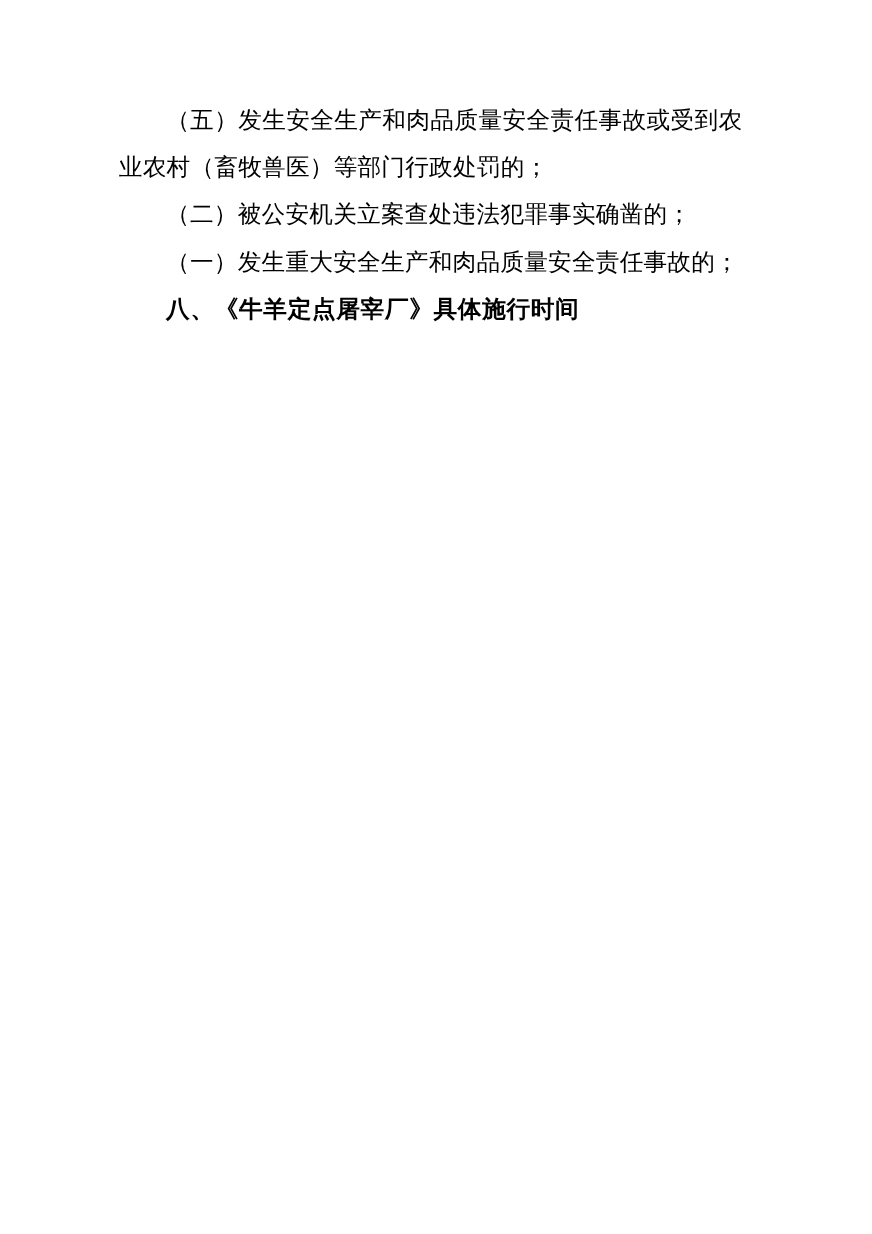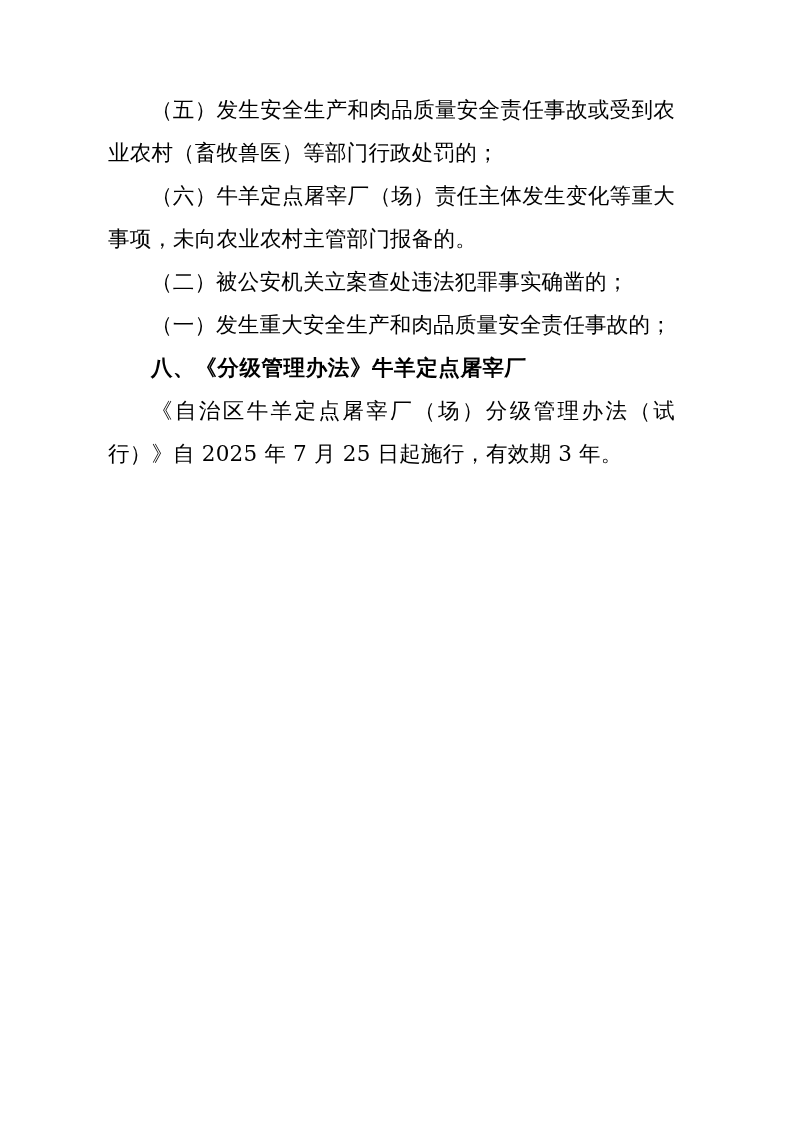--- a/index.html
+++ b/index.html
@@ -41,26 +41,24 @@
   }
 </style>
 </head>
 <body>
 
 <div class="page">
   <div class="doc-body">
 
     <p class="indent">（五）发生安全生产和肉品质量安全责任事故或受到农业农村（畜牧兽医）等部门行政处罚的；</p>
 
-    <p class="indent">（六）牛羊定点屠宰厂（场）责任主体发生变化等重大事项，未向农业农村主管部门报备的。</p>
 
 
     <p class="indent">（二）被公安机关立案查处违法犯罪事实确凿的；</p>
 
     <p class="indent">（一）发生重大安全生产和肉品质量安全责任事故的；</p>
 
 
-    <p class="heading">八、《分级管理办法》牛羊定点屠宰厂</p>
+    <p class="heading">八、《牛羊定点屠宰厂》具体施行时间</p>
 
-    <p class="indent">《自治区牛羊定点屠宰厂（场）分级管理办法（试行）》自 2025 年 7 月 25 日起施行，有效期 3 年。</p>
 
   </div>
 </div>
 
 </body></html>

